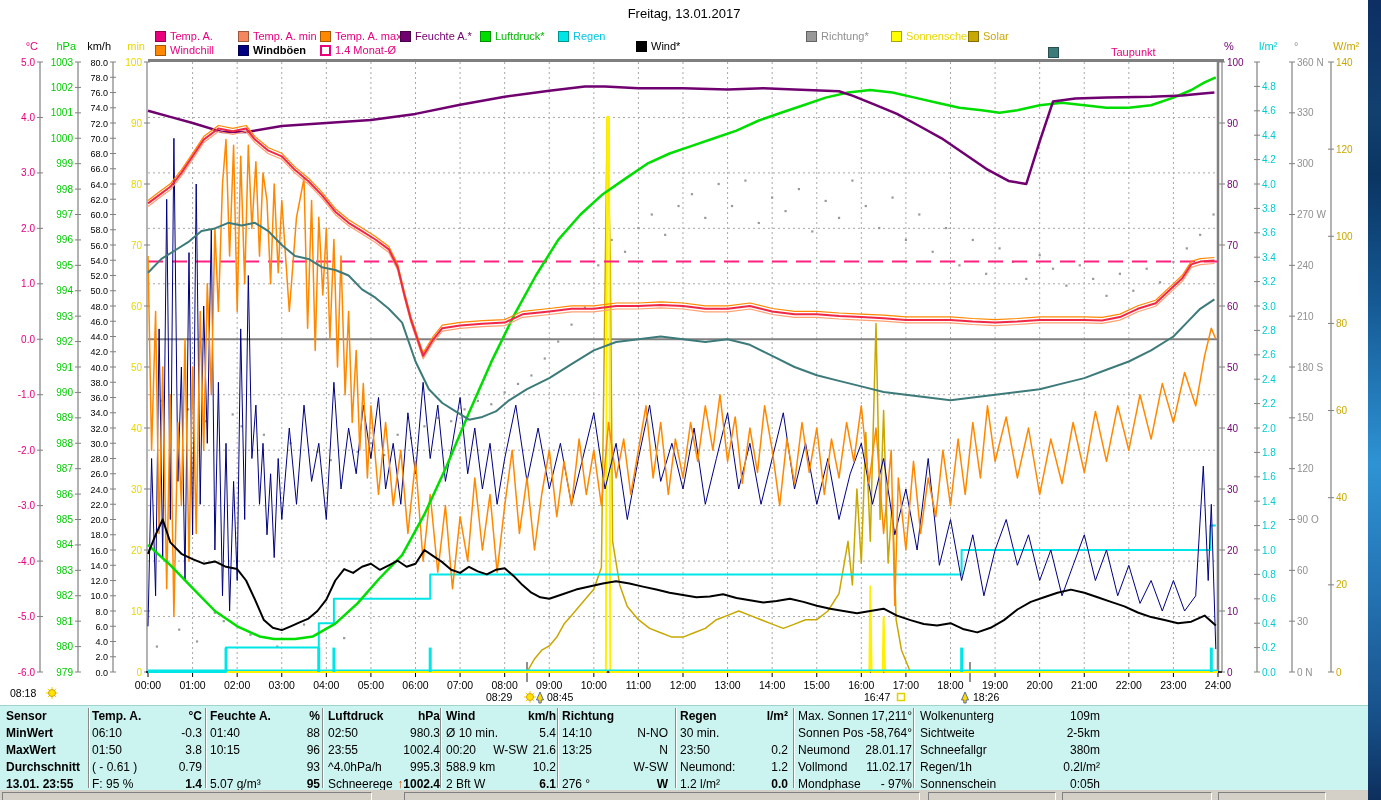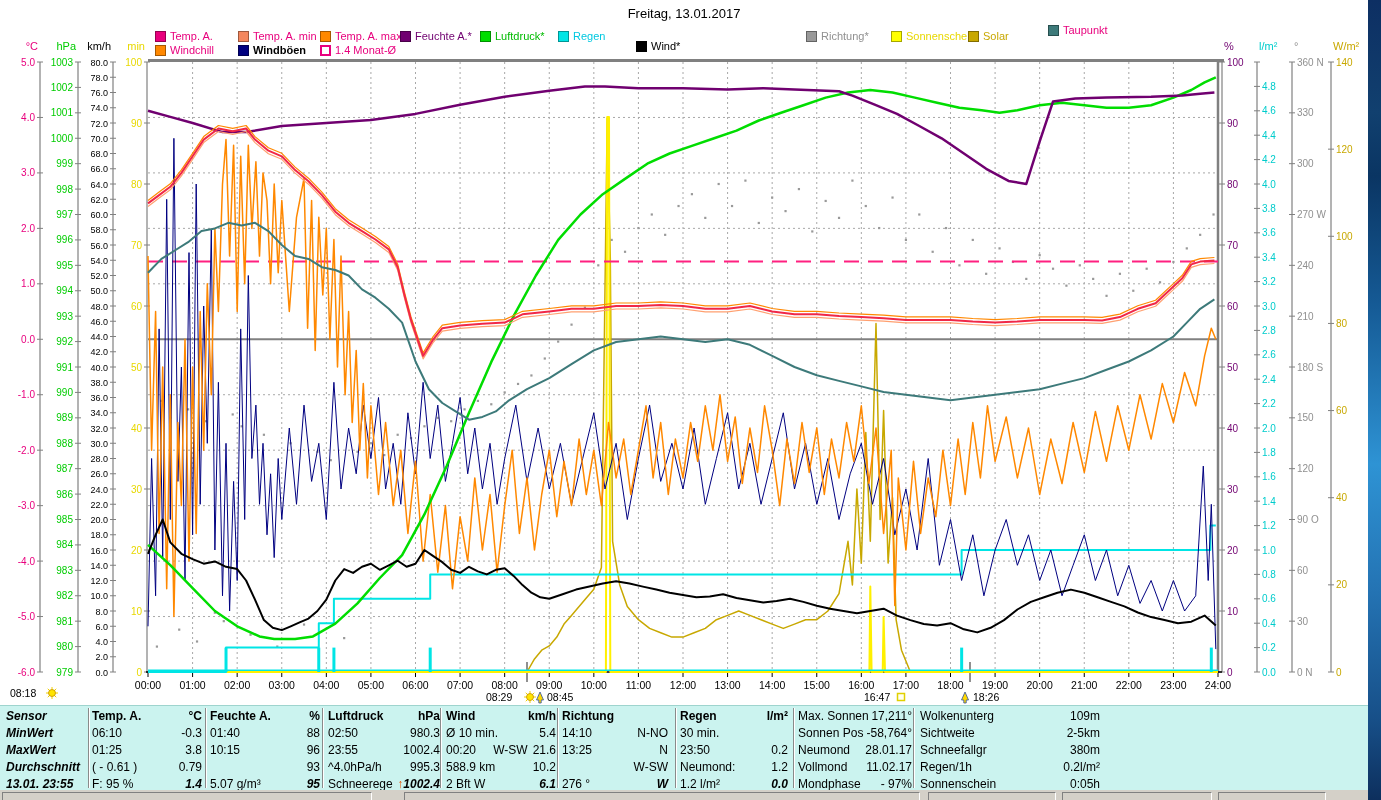--- a/index.html
+++ b/index.html
@@ -11,21 +11,21 @@
   .title{position:absolute;left:0;top:6px;width:1368px;text-align:center;font-size:13px;color:#000;}
   #legend .li{position:absolute;height:12px;display:flex;align-items:center;font-size:11px;white-space:nowrap;}
   #legend .sw{width:9px;height:9px;margin-right:4px;border:1px solid rgba(0,0,0,.35);flex:none;}
   #legend .sw.hollow{background:#fff;border:2px solid #E8007D;width:7px;height:7px;}
   #chart{position:absolute;left:0;top:0;pointer-events:none;}
   #wtable{position:absolute;left:0;top:705px;width:1368px;height:85px;background:#CBF3EF;border-top:1px solid #9ED4CE;font-size:12px;color:#000;}
   .wcol{position:absolute;top:2px;}
   .wrow{height:17px;line-height:17px;display:flex;justify-content:space-between;white-space:nowrap;}
   .wrow .m{margin-left:auto;margin-right:5px;}
   .hdr{font-weight:bold;}
-  .b{font-weight:bold;font-style:italic;}
+  .b{font-weight:bold;}
   .arr{color:#E85000;font-weight:bold;}
   .sep{position:absolute;top:2px;height:80px;width:1px;background:#8a8a8a;border-right:1px solid #fff;}
   #statusbar{position:absolute;left:0;top:790px;width:1368px;height:10px;background:#D4D0C8;}
   .seg{position:absolute;top:2px;height:14px;background:#D4D0C8;
        border:1px solid;border-color:#808080 #ffffff #ffffff #808080;box-sizing:border-box;}
   svg text{font-family:"Liberation Sans", sans-serif;}
 </style>
 </head>
 <body>
 
@@ -648,21 +648,21 @@
         <span style="color: rgb(144, 144, 144);">Richtung*</span>
       </div>
       <div class="li" style="left: 891px; top: 30px;">
         <span class="sw" style="background: rgb(255, 255, 0);"></span>
         <span style="color: rgb(232, 216, 0);">Sonnenschein</span>
       </div>
       <div class="li" style="left: 968px; top: 30px;">
         <span class="sw" style="background: rgb(200, 168, 0);"></span>
         <span style="color: rgb(200, 168, 0); text-align: center;">Solar</span>
       </div>
-      <div class="li" style="left: 1048px; top: 24px;">
+      <div class="li" style="left: 1048px; top: 46px; gap: 48px;">
         <span class="sw" style="background: rgb(61, 122, 122);"></span>
         <span style="color: rgb(232, 0, 125);">Taupunkt</span>
       </div>
       <div class="li" style="left: 155px; top: 44px;">
         <span class="sw" style="background: rgb(255, 136, 0);"></span>
         <span style="color: rgb(232, 0, 125);">Windchill</span>
       </div>
       <div class="li" style="left: 238px; top: 44px; font-weight: bold;">
         <span class="sw" style="background: rgb(0, 0, 128);"></span>
         <span style="color: rgb(0, 0, 0);">Windböen</span>
@@ -691,21 +691,21 @@
       <div class="wcol" style="left: 92px; width: 110px;">
         <div class="wrow hdr">
           <span>Temp. A.</span>
           <span>°C</span>
         </div>
         <div class="wrow">
           <span>06:10</span>
           <span>-0.3</span>
         </div>
         <div class="wrow">
-          <span>01:25</span>
+          <span>01:50</span>
           <span>3.8</span>
         </div>
         <div class="wrow">
           <span>( - 0.61 )</span>
           <span>0.79</span>
         </div>
         <div class="wrow">
           <span>F: 95 %</span>
           <span class="b">1.4</span>
         </div>

